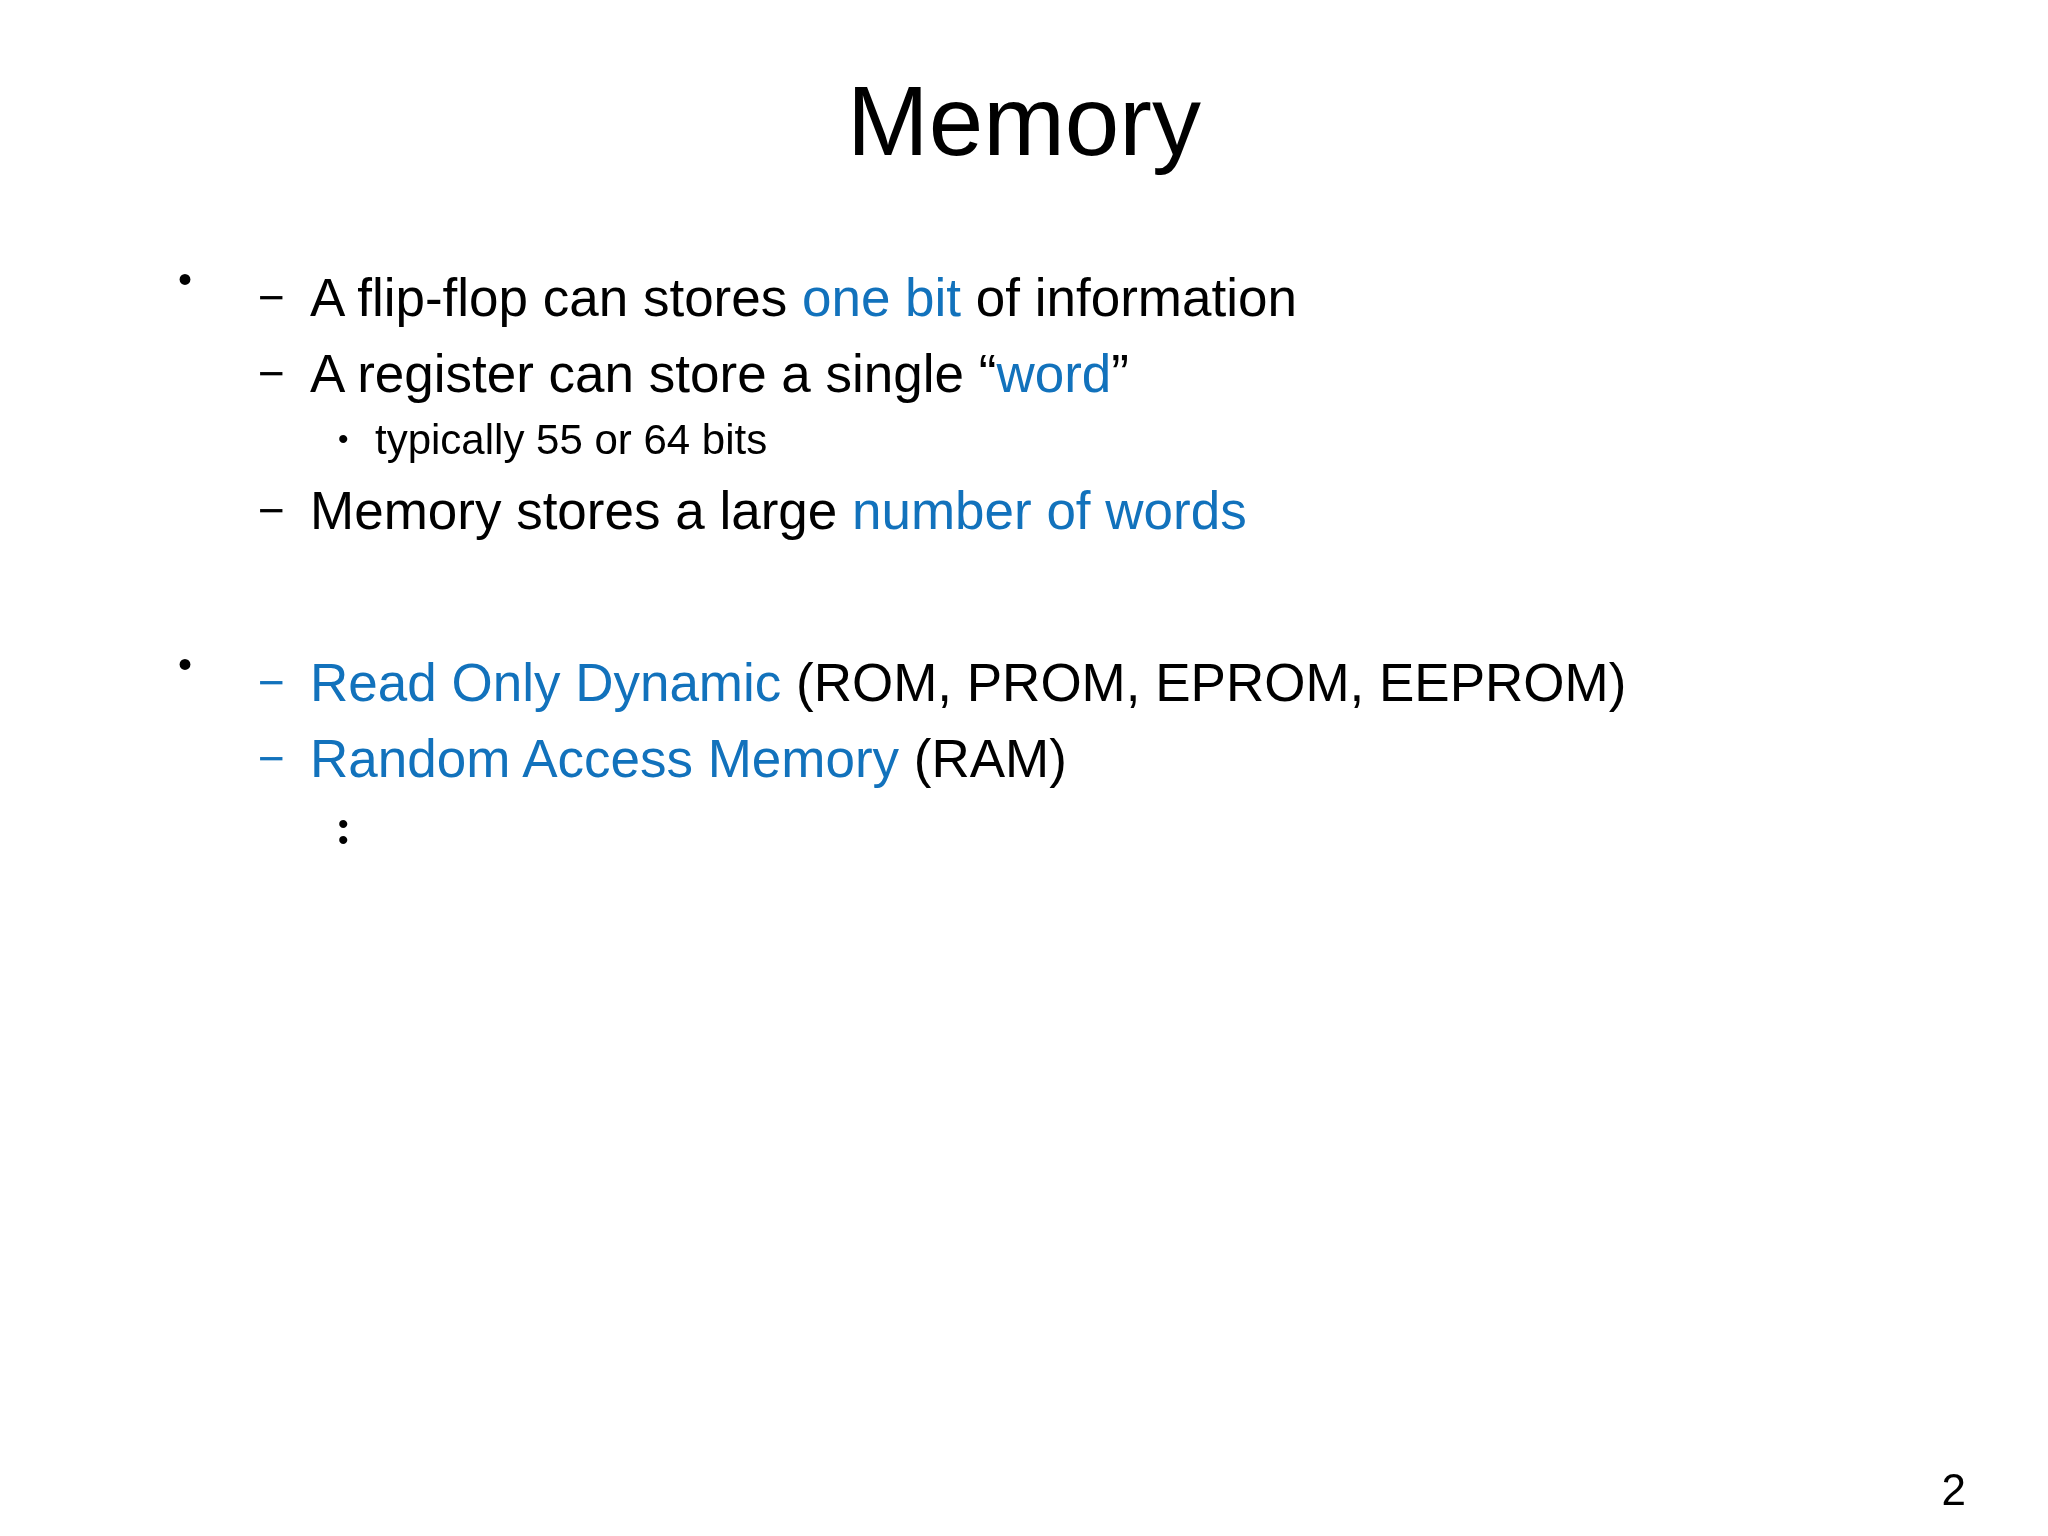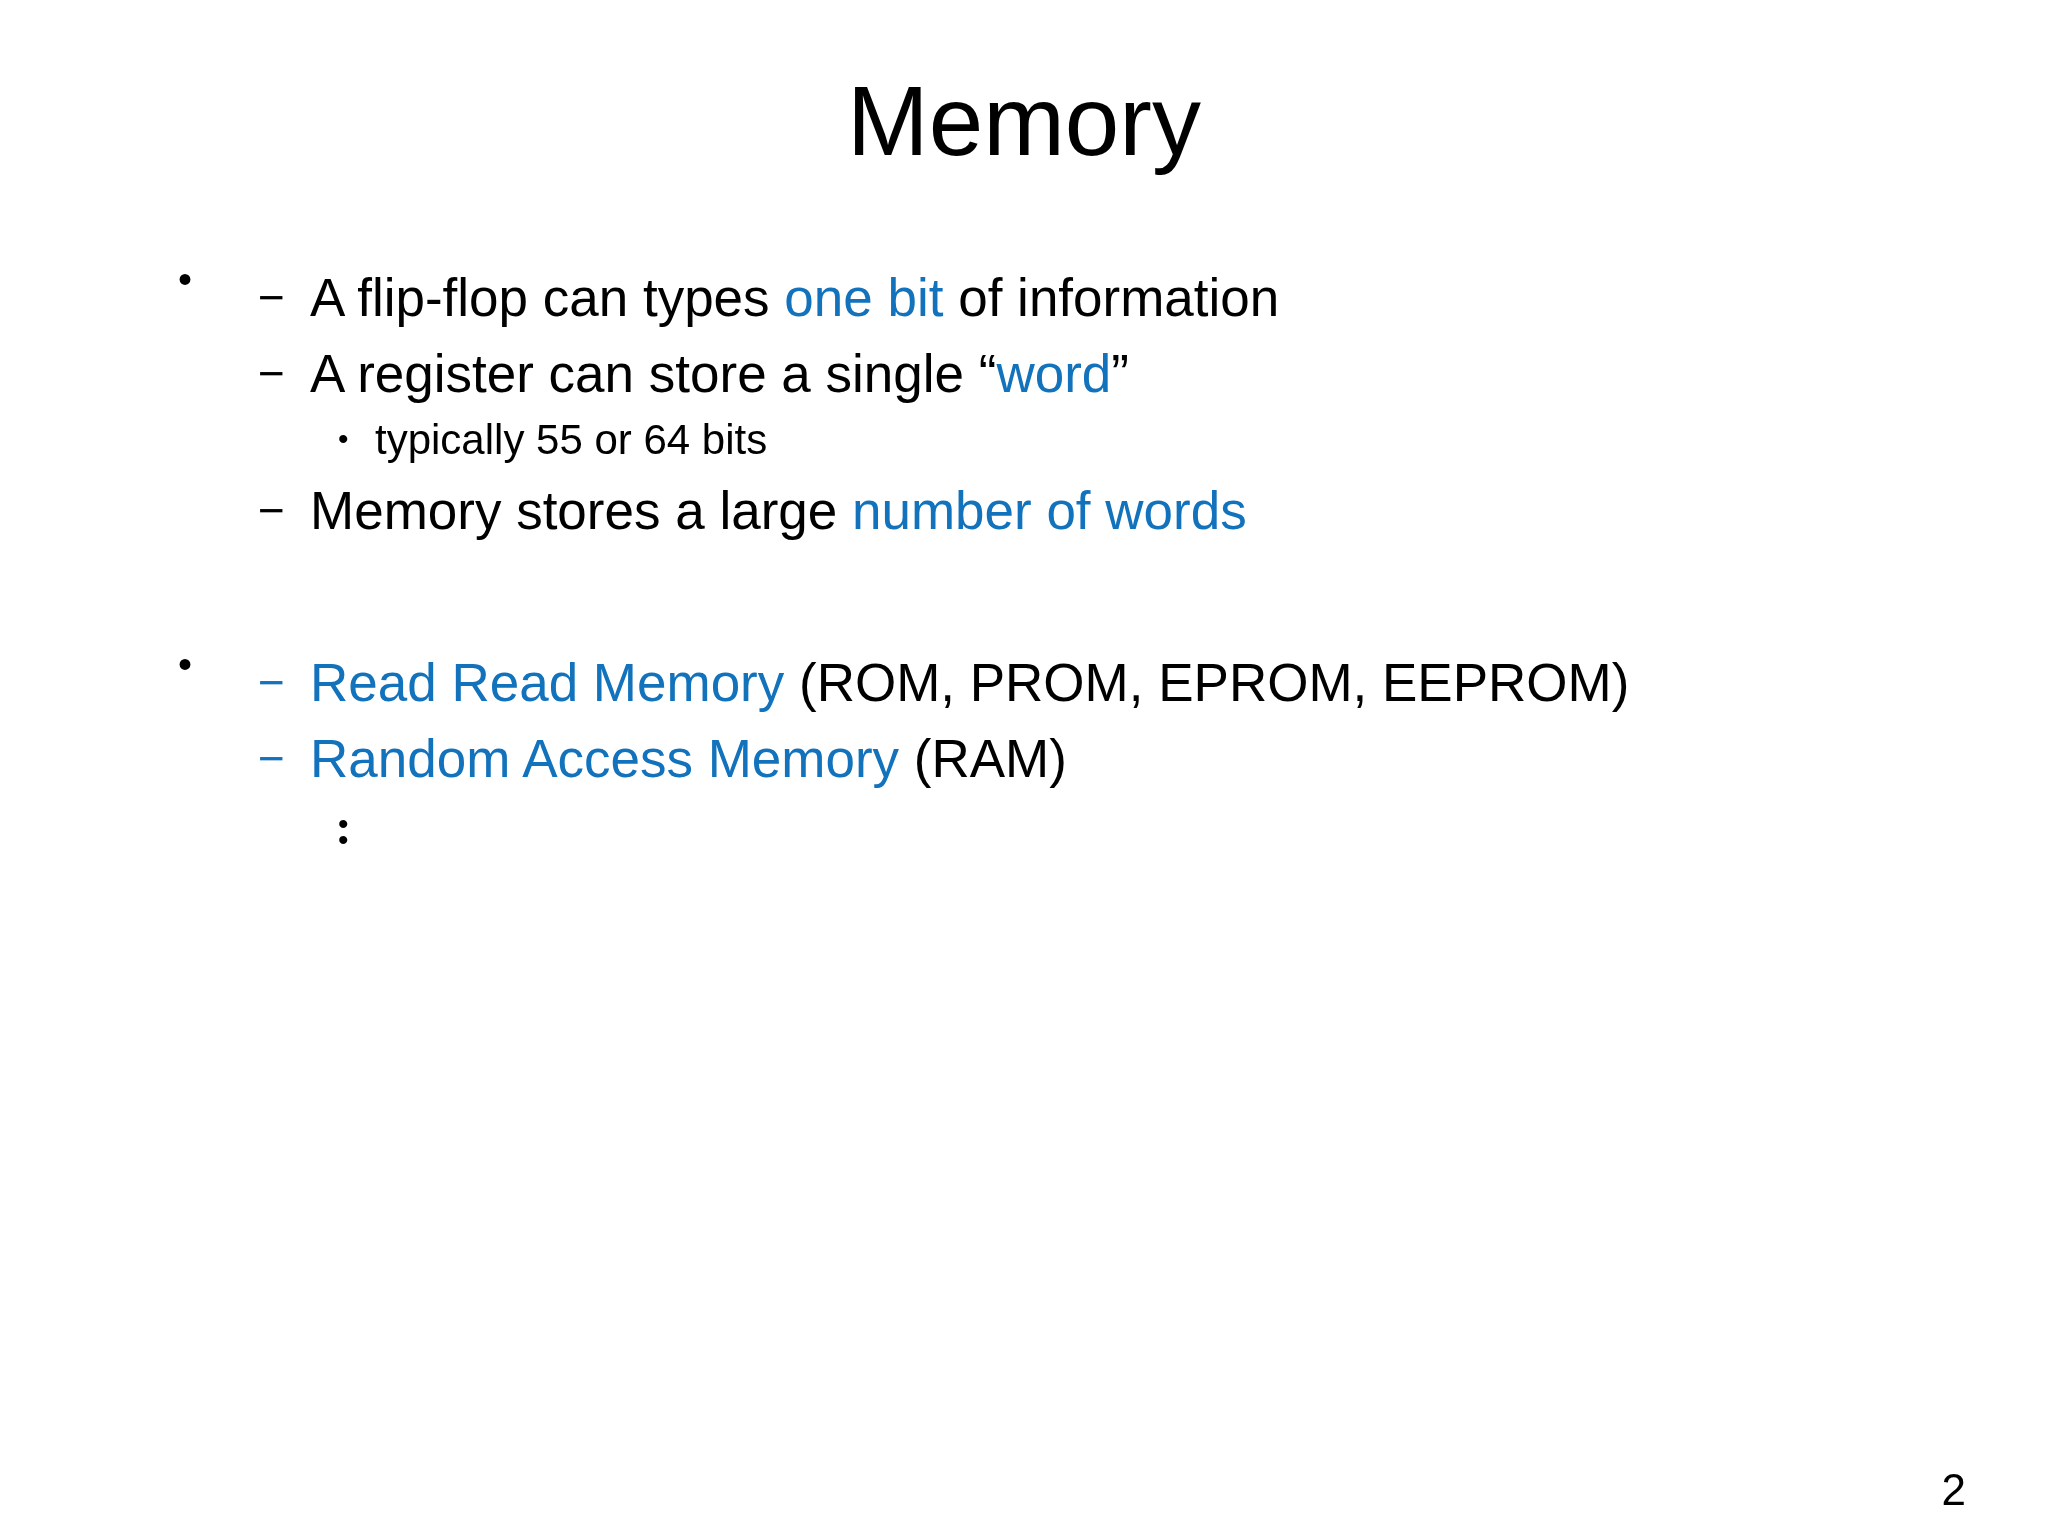--- a/index.html
+++ b/index.html
@@ -126,31 +126,31 @@
 </head>
 <body>
 
 <div id="slide">
 
   <div id="slide-title">Memory</div>
 
   <div id="body-content">
       <div class="row lvl1"><span class="bullet">•</span></div>
       <div class="gap-lvl2"></div>
-      <div class="row lvl2"><span class="bullet">−</span><span>A flip-flop can types </span><span class="blue">one bit</span><span> of information</span></div>
+      <div class="row lvl2"><span class="bullet">−</span><span>A flip-flop can stores </span><span class="blue">one bit</span><span> of information</span></div>
       <div class="gap-lvl2"></div>
       <div class="row lvl2"><span class="bullet">−</span><span>A register can store a single “</span><span class="blue">word</span><span>”</span></div>
       <div class="gap-lvl3"></div>
       <div class="row lvl3"><span class="bullet">•</span><span>typically 55 or 64 bits</span></div>
       <div class="gap-lvl2"></div>
       <div class="row lvl2"><span class="bullet">−</span><span>Memory stores a large </span><span class="blue">number of words</span></div>
       <div class="gap-block"></div>
       <div class="row lvl1"><span class="bullet">•</span></div>
       <div class="gap-lvl2"></div>
-      <div class="row lvl2 accent"><span class="bullet">−</span><span class="blue">Read Read Memory</span><span> (ROM, PROM, EPROM, EEPROM)</span></div>
+      <div class="row lvl2 accent"><span class="bullet">−</span><span class="blue">Read Only Dynamic</span><span> (ROM, PROM, EPROM, EEPROM)</span></div>
       <div class="gap-lvl2"></div>
       <div class="row lvl2 accent"><span class="bullet">−</span><span class="blue">Random Access Memory</span><span> (RAM)</span></div>
       <div class="gap-lvl3"></div>
       <div class="row lvl3"><span class="bullet">•</span></div>
       <div class="gap-lvl3"></div>
       <div class="row lvl3"><span class="bullet">•</span></div>
     </div>
 
   <div id="page-number">2</div>
 

